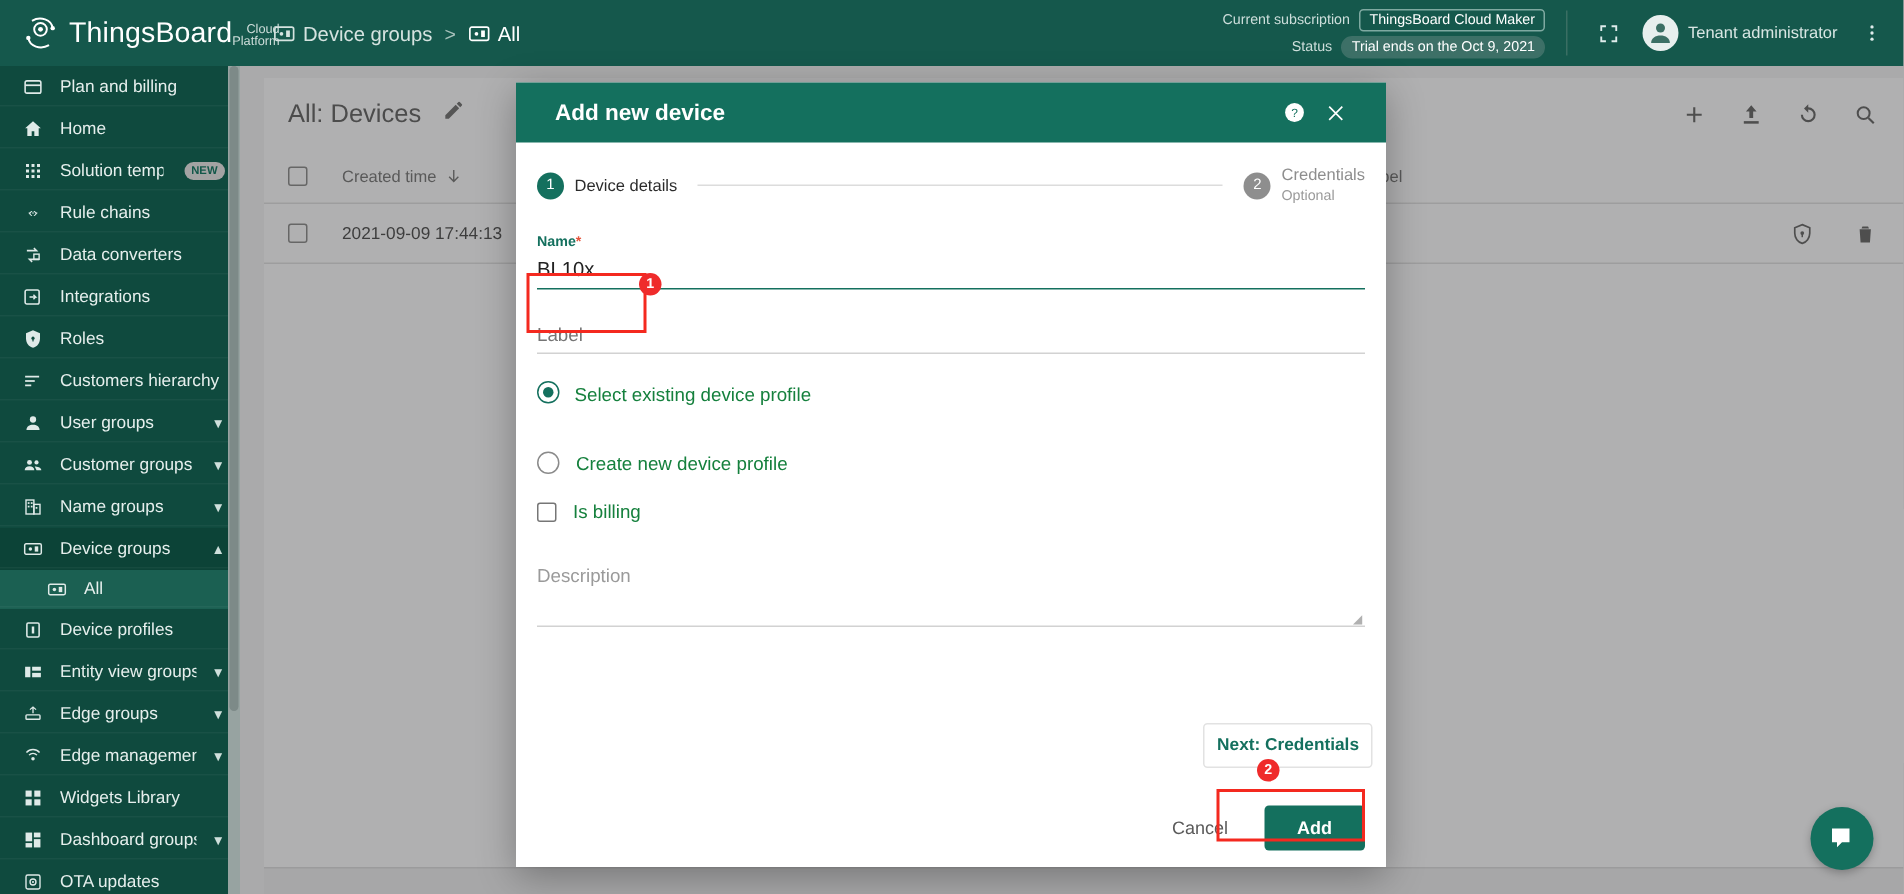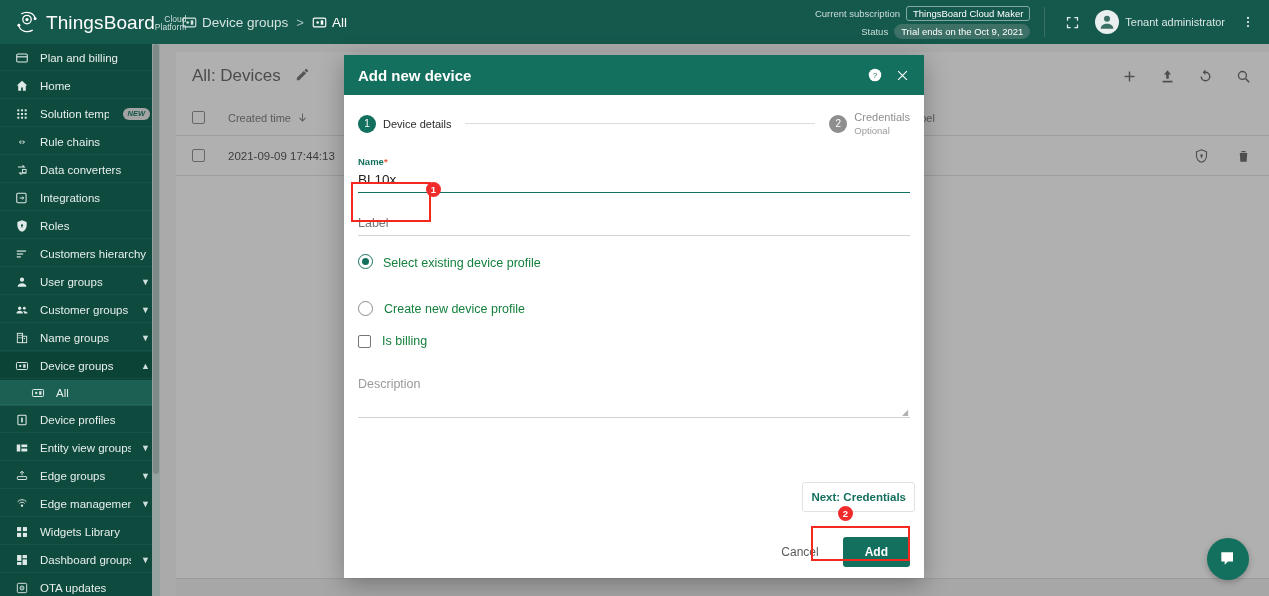--- a/index.html
+++ b/index.html
@@ -72,21 +72,21 @@
   }
   .nav-item.expanded { background: #0c4337; }
   .nav-item.sub {
     background: #1b6052; padding-left: 30px; height: 26px;
   }
   .nav-icon { width: 16px; flex: none; display: flex; align-items: center;
     justify-content: center; color: #dfeae8; }
   .nav-label { flex: 1; white-space: nowrap; overflow: hidden; }
   .nav-badge {
     background: #a3a3a3; color: #13584a; font-size: 7.5px; font-weight: bold;
-    border-radius: 8px; padding: 1.5px 5px; margin-left: 4px; font-style: italic;
+    border-radius: 8px; padding: 1.5px 5px; margin-left: 4px;
   }
   .chev { font-size: 9px; color: #cfe0dc; }
   .side-scroll {
     position: absolute; right: 0; top: 0; width: 8px; height: 552px;
     background: #97a3a1;
   }
   .side-scroll .thumb {
     position: absolute; left: 1px; top: 0; width: 6px; height: 430px;
     background: #7d8a88; border-radius: 3px;
   }
@@ -129,21 +129,21 @@
     align-items: center; gap: 6px; }
   .col-label { width: 200px; margin-left: 545px; }
   .row-actions { margin-left: auto; display: flex; align-items: center; gap: 22px; }
   .dialog {
     position: absolute; left: 344px; top: 55px; width: 580px; height: 523px;
     background: #ffffff; box-shadow: 0 6px 24px rgba(0,0,0,0.3);
     display: flex; flex-direction: column; z-index: 11;
   }
   .dlg-head {
     height: 40px; background: #14705e; display: flex; align-items: center;
-    padding: 0 14px; color: #fff;
+    padding: 0 26px; color: #fff;
   }
   .dlg-title { font-size: 15px; font-weight: bold; }
   .dlg-head-actions { margin-left: auto; display: flex; align-items: center; gap: 12px; }
   .dlg-ico { cursor: pointer; display: flex; align-items: center; justify-content: center; }
 
   .dlg-body { flex: 1; padding: 16px 14px 0 14px; position: relative; }
 
   .stepper { display: flex; align-items: center; margin-bottom: 14px; }
   .step { display: flex; align-items: center; gap: 7px; }
   .step-num {

